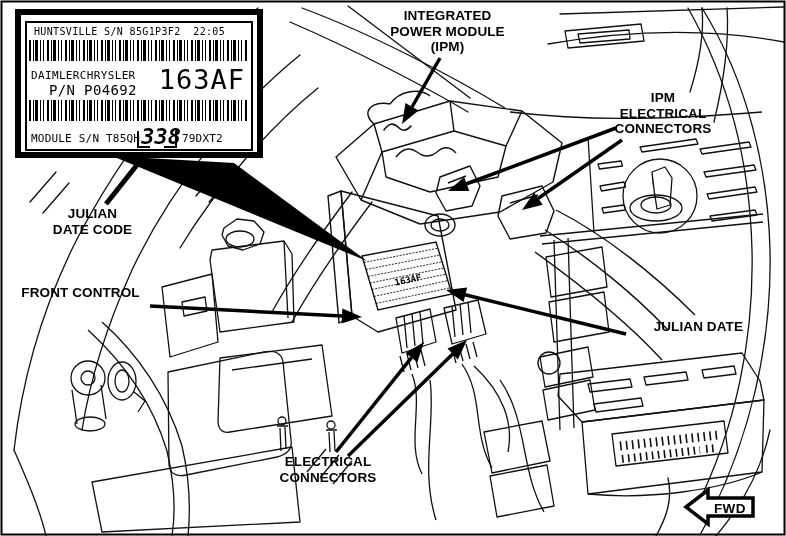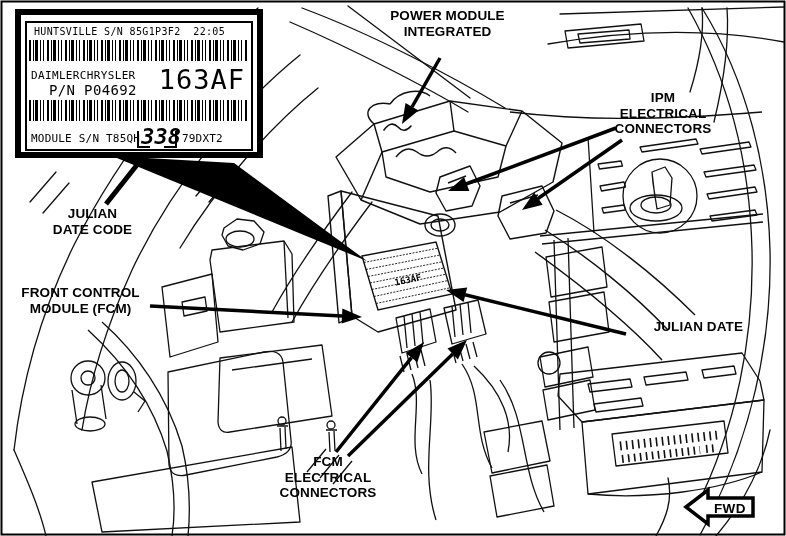--- a/index.html
+++ b/index.html
@@ -215,38 +215,37 @@
       <div class="row pn">P/N P04692</div>
       <div class="bigcode">163AF</div>
       <div class="bc bc2"></div>
       <div class="row r3"><span>MODULE S/N T85QH</span><span class="julian">338</span><span>79DXT2</span></div>
     </div>
   </div>
   <div class="bracket bl"></div>
   <div class="bracket br"></div>
 
   <div class="callout" style="left:375px; top:8px; width:145px;">
+    <span>INTEGRATED</span>
     <span>POWER MODULE</span>
-    <span>INTEGRATED</span>
+    <span>(IPM)</span>
   </div>
   <div class="callout" style="left:598px; top:90px; width:130px;">
     <span>IPM</span>
     <span>ELECTRICAL</span>
     <span>CONNECTORS</span>
   </div>
   <div class="callout" style="left:20px; top:206px; width:145px;">
     <span>JULIAN</span>
     <span>DATE CODE</span>
   </div>
   <div class="callout" style="left:8px; top:285px; width:145px;">
     <span>FRONT CONTROL</span>
-    <span>MODULE (FCM)</span>
   </div>
   <div class="callout left-align" style="left:628px; top:319px; width:115px;">
     <span>JULIAN DATE</span>
   </div>
   <div class="callout" style="left:262px; top:454px; width:132px;">
-    <span>FCM</span>
     <span>ELECTRICAL</span>
     <span>CONNECTORS</span>
   </div>
 
 </div>
 
 </body></html>

